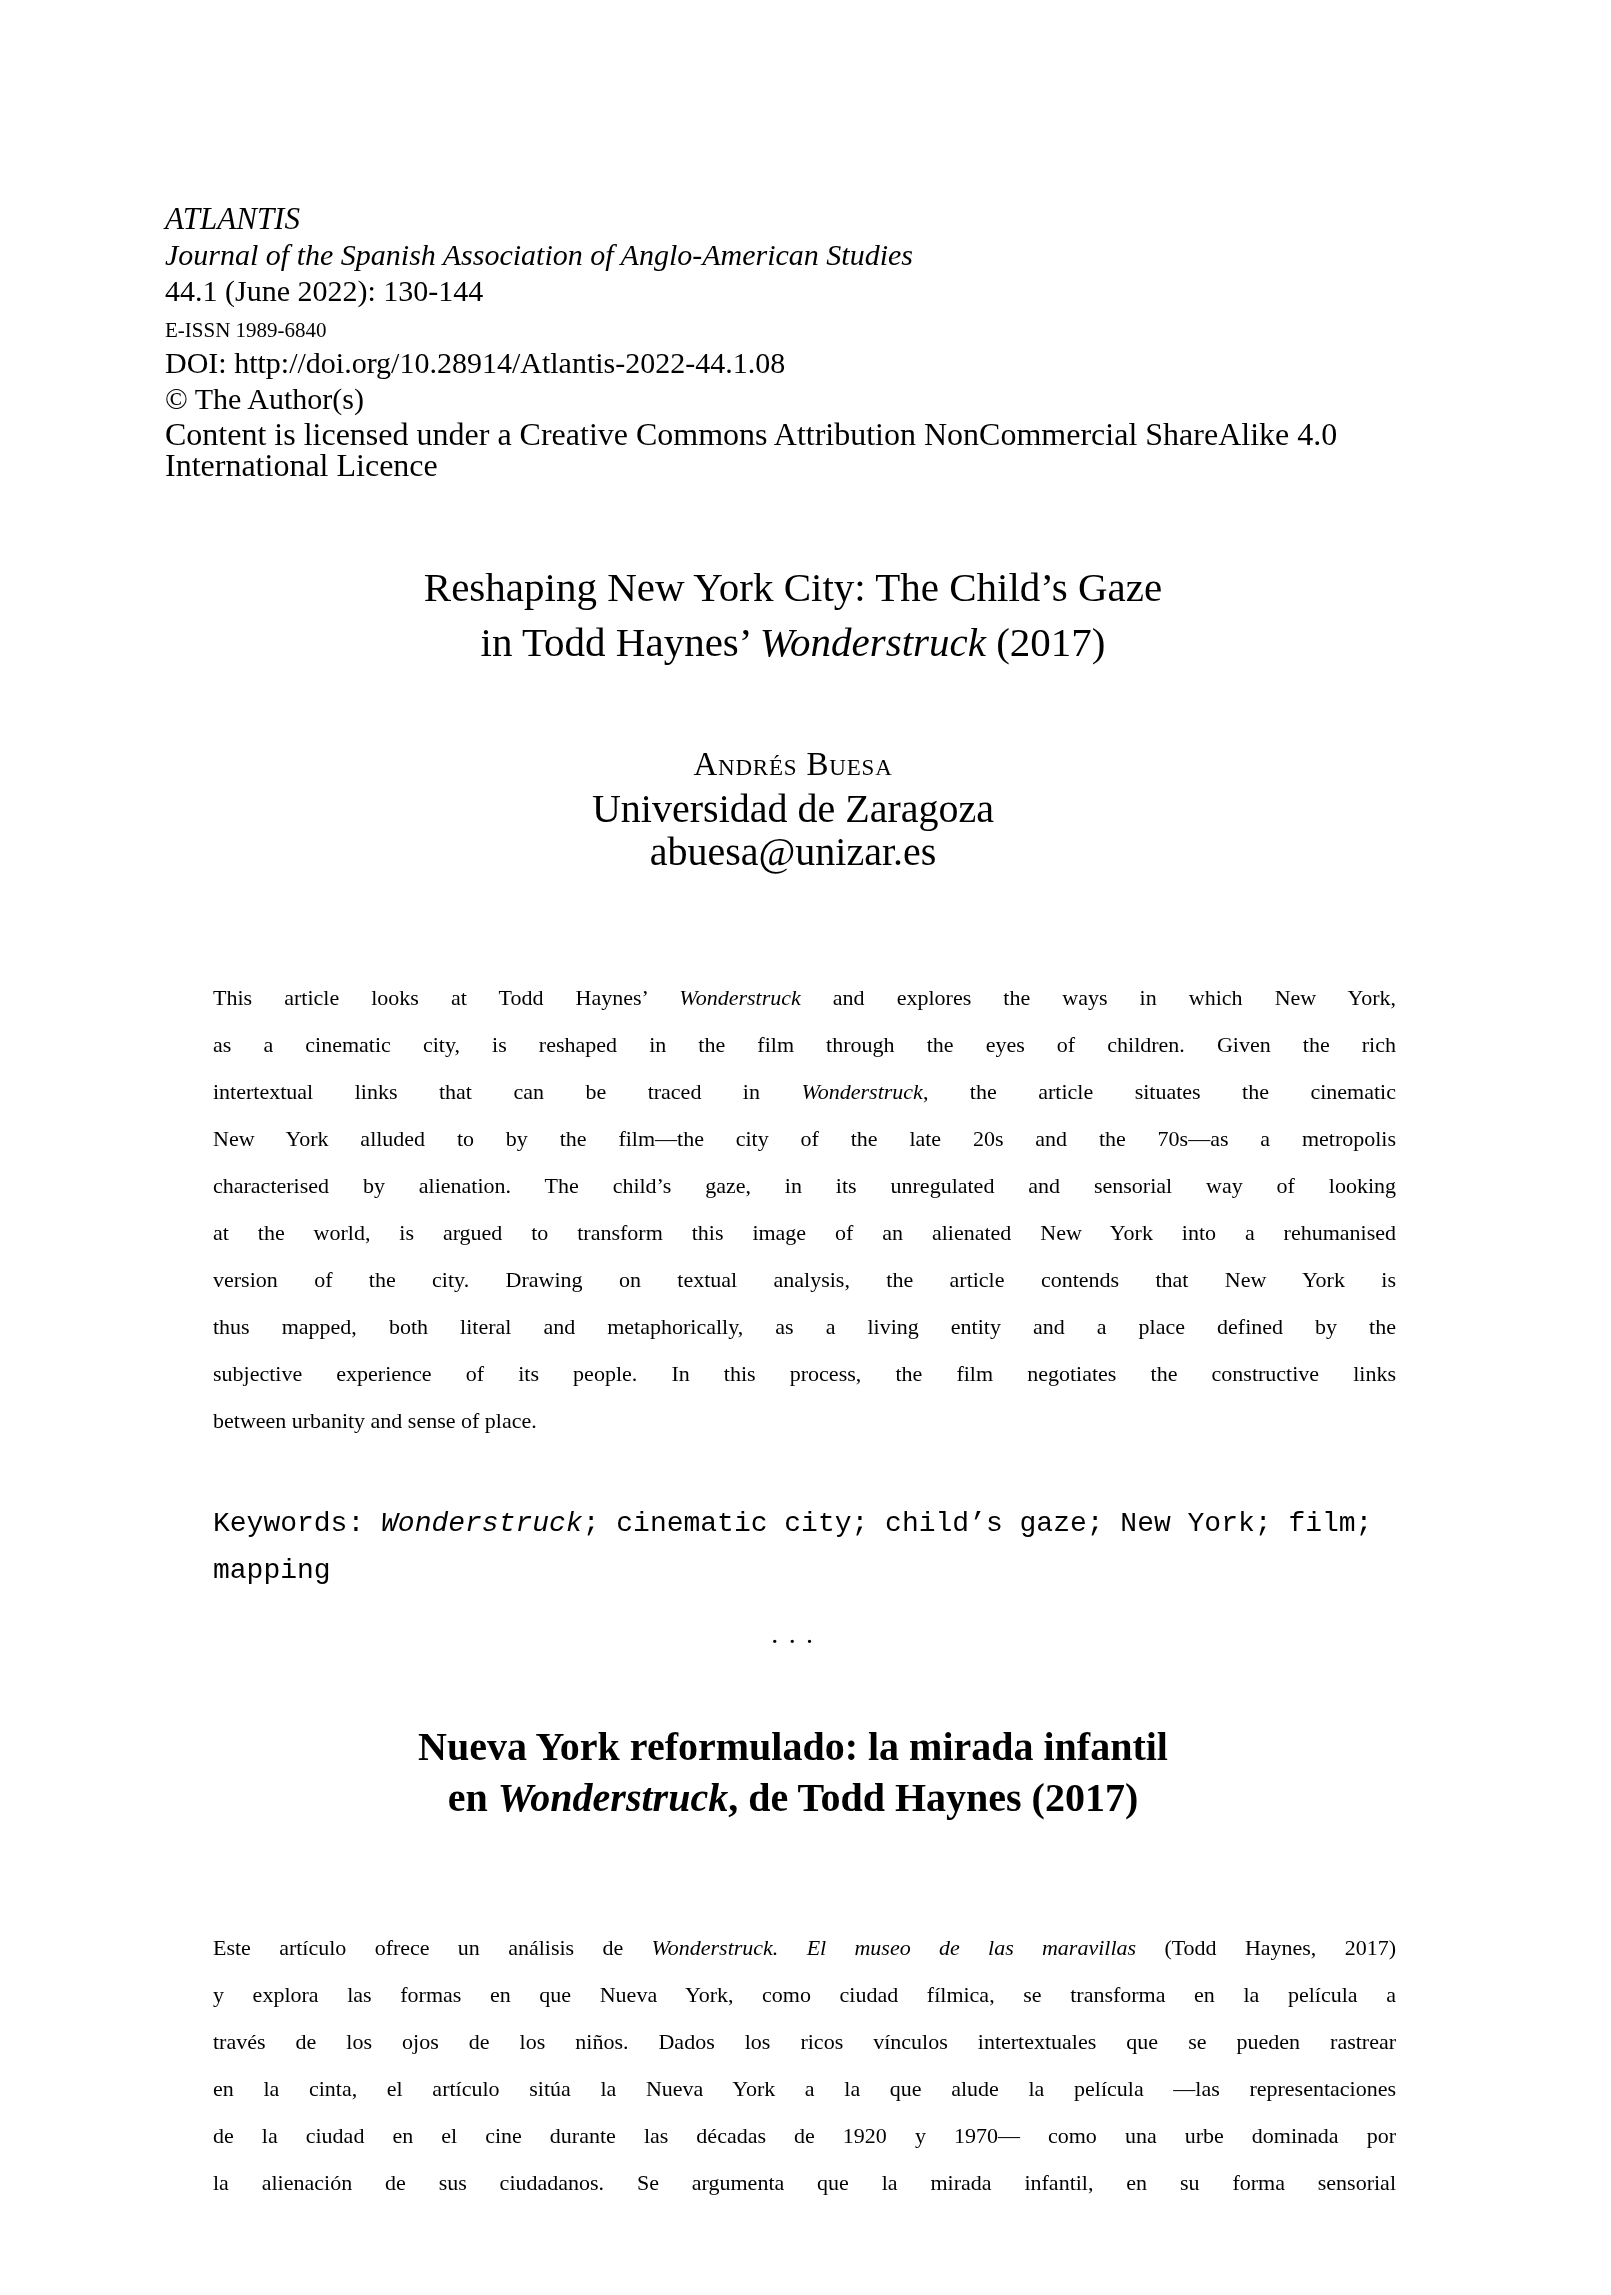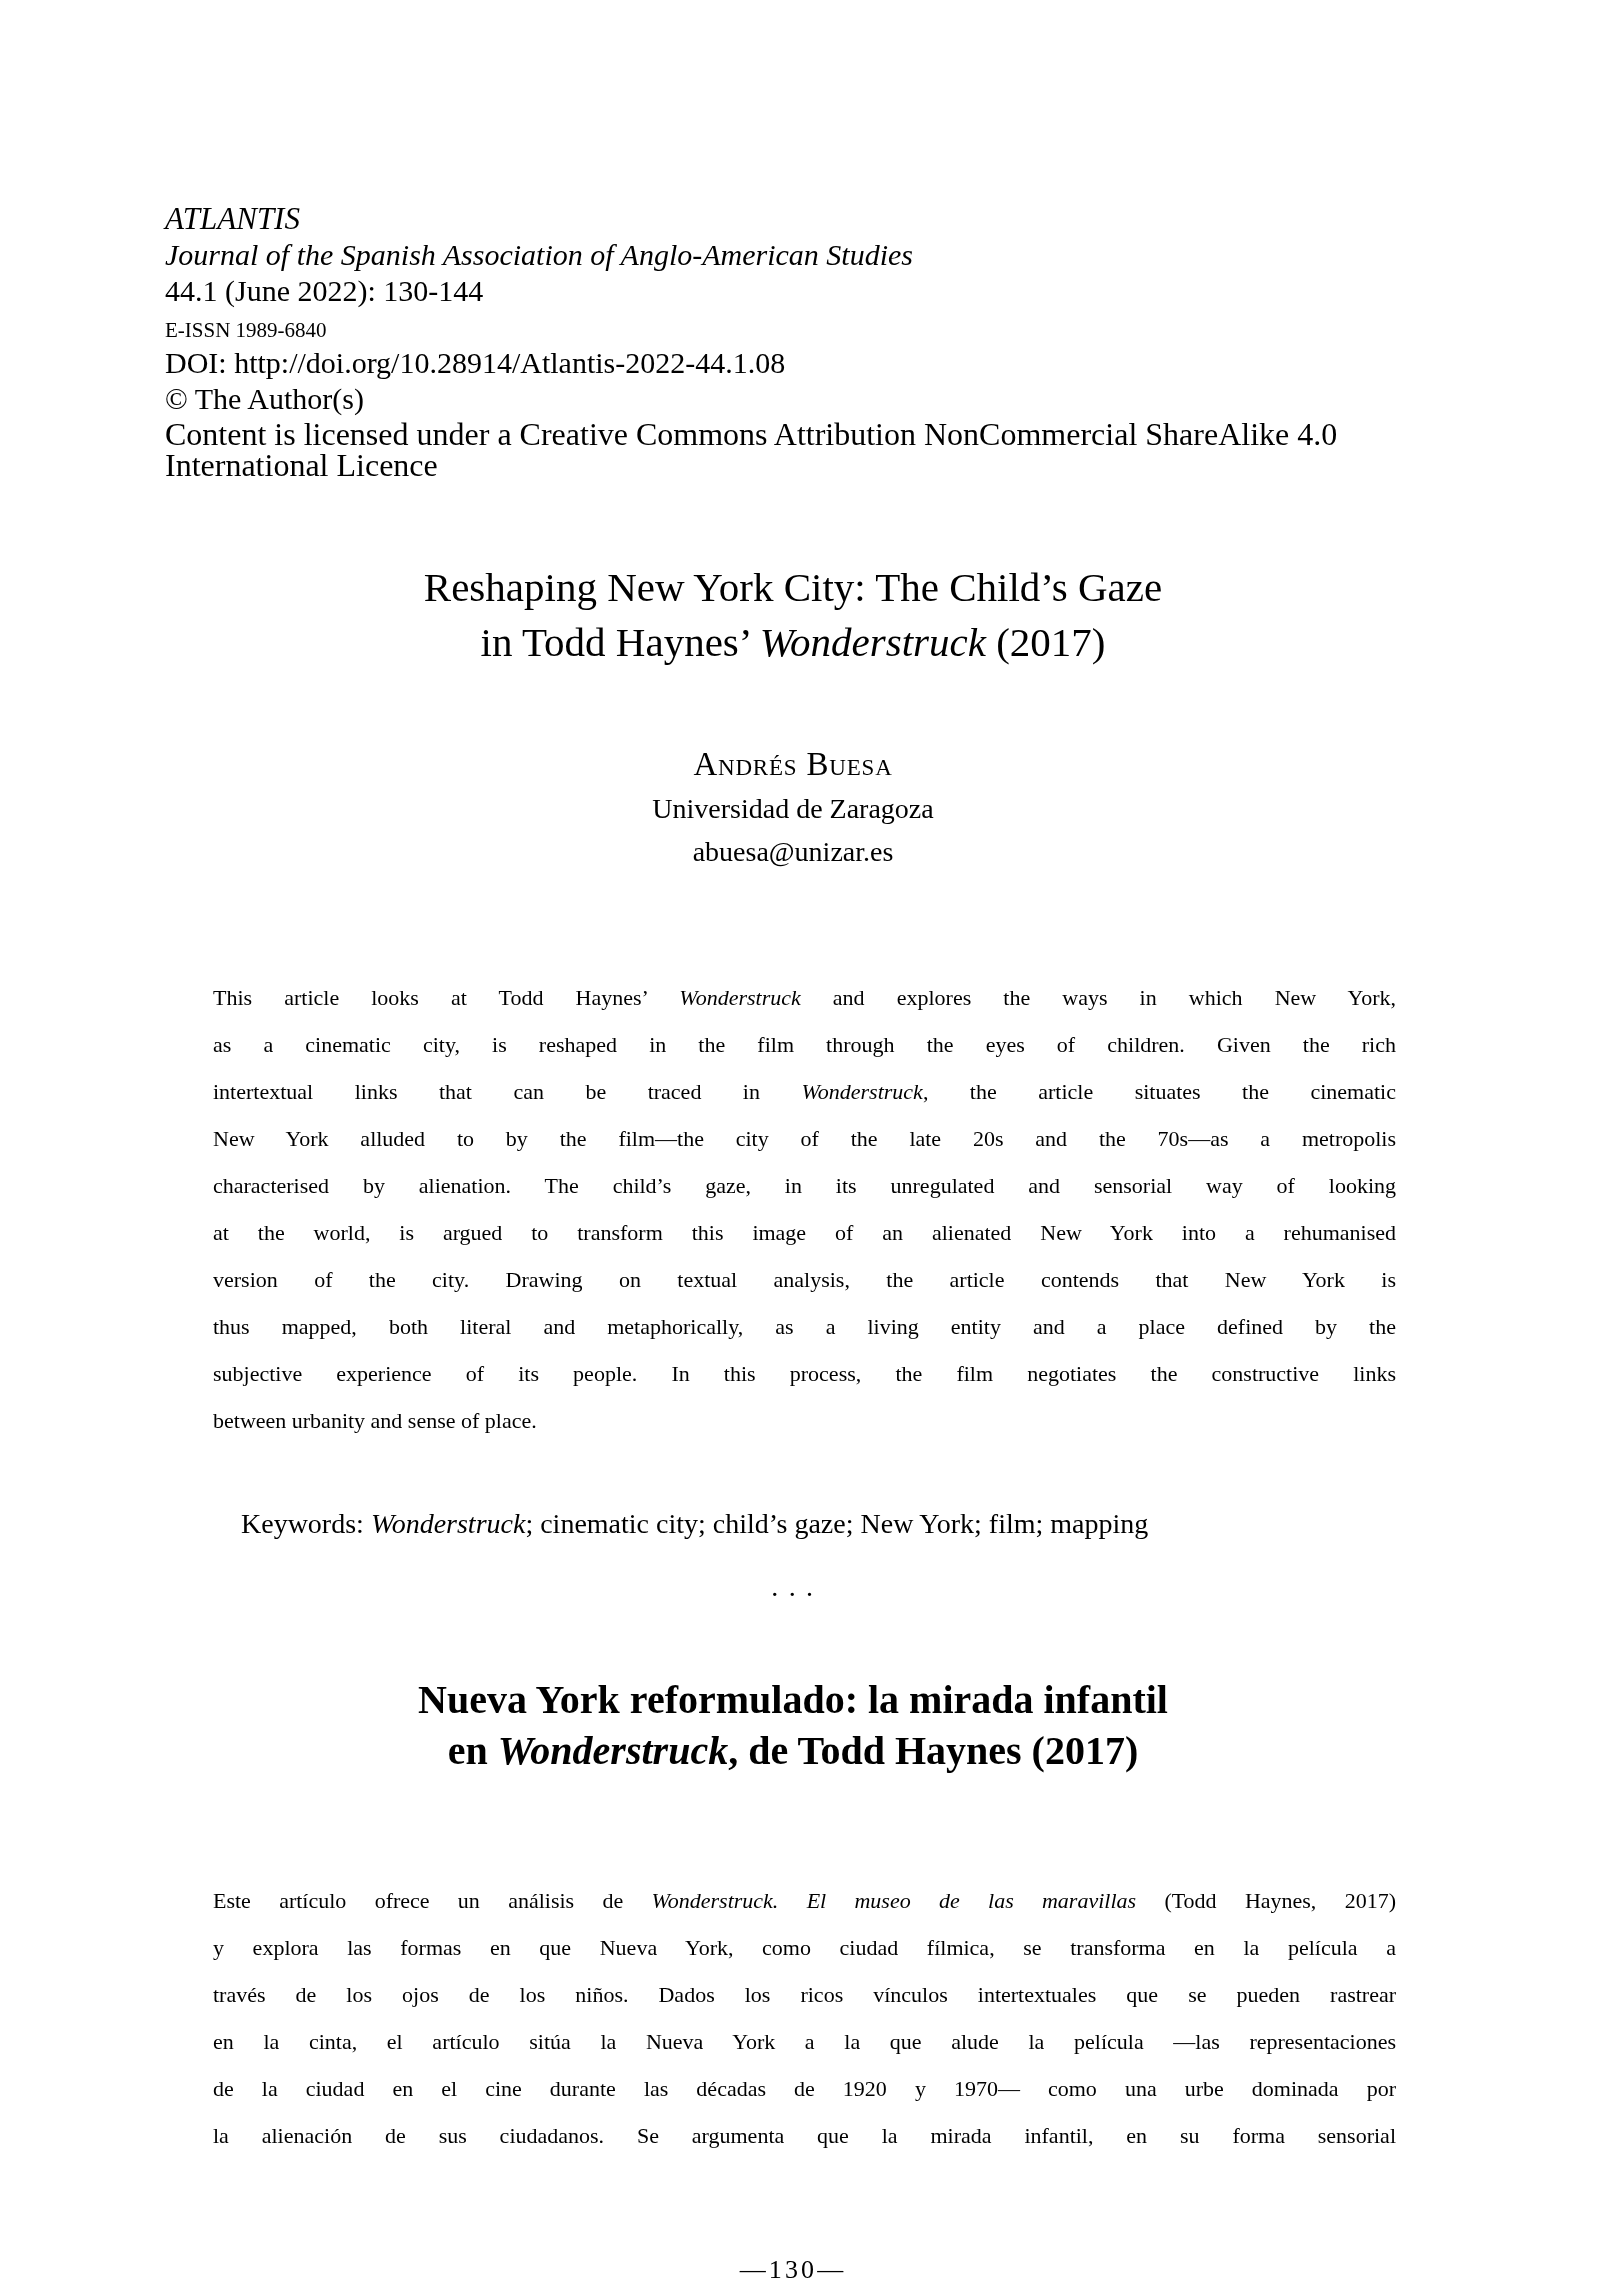--- a/index.html
+++ b/index.html
@@ -34,35 +34,36 @@
     text-align: center;
   }
   
   .author-block { margin-top: 71px; text-align: center; }
   .author-name {
     font-size: 33px;
     line-height: 46px;
     font-variant-caps: small-caps;
     letter-spacing: 0.8px;
   }
-  .author-affiliation, .author-email { font-size: 28px; line-height: 43px; }
+  .author-affiliation, .author-email { font-size: 40px; line-height: 43px; }
   
   .abstract {
     margin: 101px 25px 0 48px;
     font-size: 22px;
     line-height: 47px;
   }
   .abstract-es { }
   .jline { text-align: justify; text-align-last: justify; }
   .abstract-en .jline:last-child { text-align-last: left; }
   
   .keywords {
-    margin: 56px 25px 0 76px;
+    margin: 56px 25px 0 48px;
     font-size: 28px;
     line-height: 47px;
+    font-family: Liberation Mono, monospace;
   }
   
   .dots {
     margin-top: 23px;
     text-align: center;
     font-size: 28px;
     line-height: 33px;
     letter-spacing: 1.7px;
   }
   

